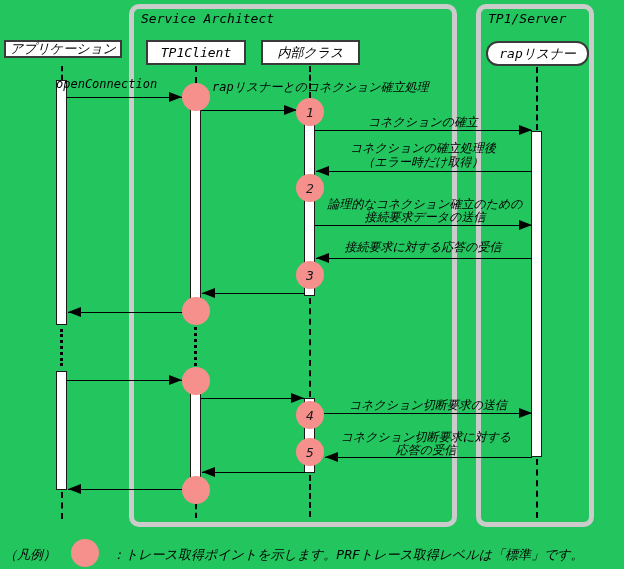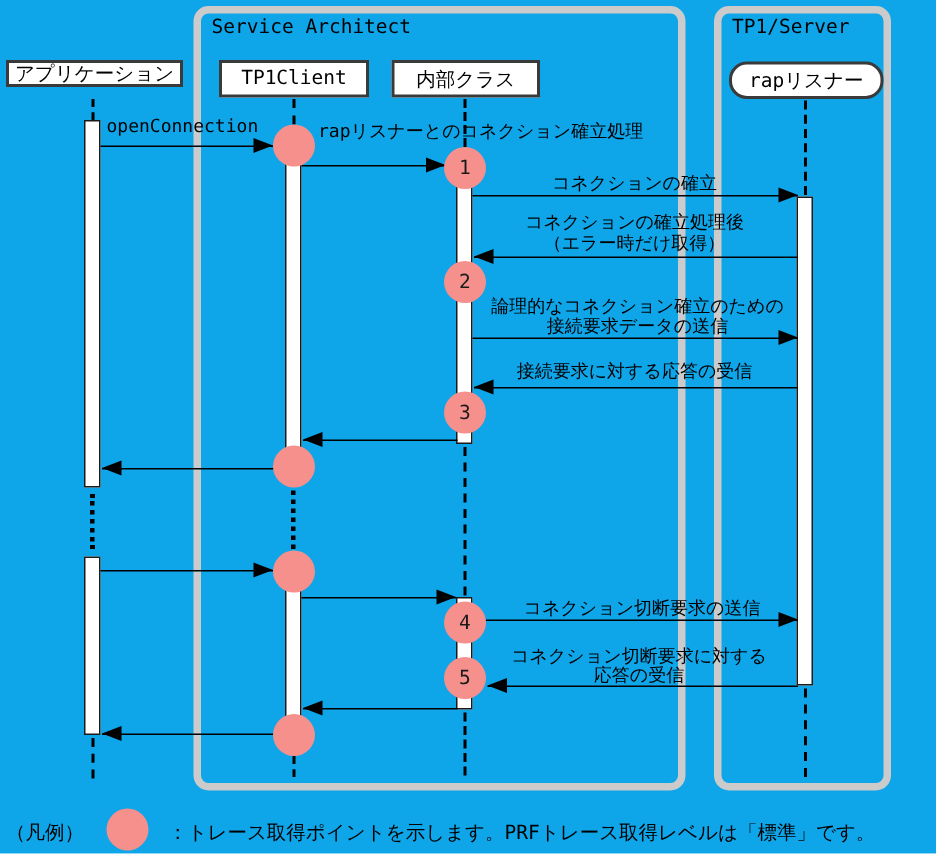--- a/index.html
+++ b/index.html
@@ -1,19 +1,19 @@
 <!DOCTYPE html>
 <html><head>
 <meta charset="utf-8">
 <style>
   html,body { margin:0; padding:0; background:#fff; }
   .stage {
-    position:relative; width:624px; height:569px; background:#0ea5e9;
+    position:relative; width:624px; height:569px; background:#22c55e;
     font-family:"DejaVu Sans Mono","Liberation Mono",monospace;
-    color:#000; overflow:hidden;
+    color:#000; overflow:hidden;font-style:italic;
   }
   .frame {
     position:absolute; box-sizing:border-box;
     border:5px solid #cbcbcb; border-radius:10px; background:transparent; z-index:0;
   }
   .frame-title { position:absolute; font-size:13px; white-space:nowrap; z-index:2; }
   .head-box {
     position:absolute; box-sizing:border-box; background:#fff; border:2px solid #3a3a3a;
     display:flex; align-items:center; justify-content:center;
     font-size:13px; white-space:nowrap; z-index:4;
@@ -142,21 +142,21 @@
   <div class="tp" style="left:182px; top:83px;"></div>
   <div class="tp" style="left:296px; top:98px;">1</div>
   <div class="tp" style="left:296px; top:174px;">2</div>
   <div class="tp" style="left:296px; top:261px;">3</div>
   <div class="tp" style="left:182px; top:297px;"></div>
   <div class="tp" style="left:182px; top:367px;"></div>
   <div class="tp" style="left:296px; top:401px;">4</div>
   <div class="tp" style="left:296px; top:438px;">5</div>
   <div class="tp" style="left:182px; top:476px;"></div>
 
-  <div class="lbl" style="left:71px; top:77px;">openConnection</div>
+  <div class="lbl" style="left:56px; top:77px;">openConnection</div>
   <div class="lbl" style="left:212px; top:79px;">rapリスナーとのコネクション確立処理</div>
   <div class="lbl c" style="left:315px; top:114px; width:216px;">コネクションの確立</div>
   <div class="lbl c" style="left:315px; top:140px; width:216px;">コネクションの確立処理後</div>
   <div class="lbl c" style="left:315px; top:154px; width:216px;">（エラー時だけ取得）</div>
   <div class="lbl c" style="left:312px; top:196px; width:226px;">論理的なコネクション確立のための</div>
   <div class="lbl c" style="left:312px; top:209px; width:226px;">接続要求データの送信</div>
   <div class="lbl c" style="left:315px; top:239px; width:216px;">接続要求に対する応答の受信</div>
   <div class="lbl c" style="left:324px; top:397px; width:208px;">コネクション切断要求の送信</div>
   <div class="lbl c" style="left:318px; top:442px; width:216px;">応答の受信</div>
   <div class="lbl c" style="left:318px; top:429px; width:216px;">コネクション切断要求に対する</div>

